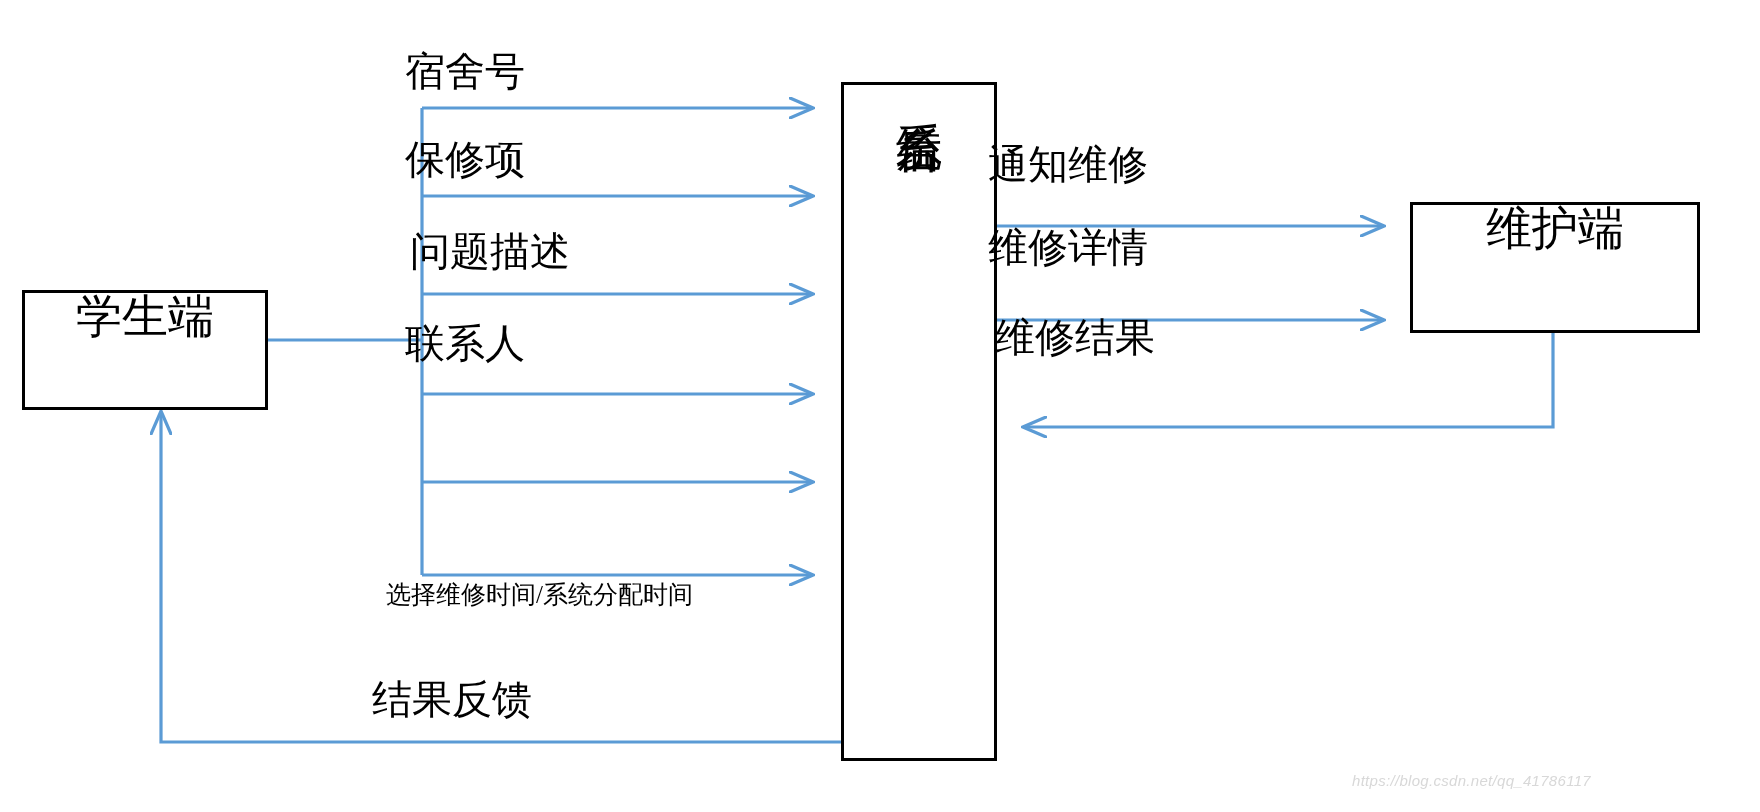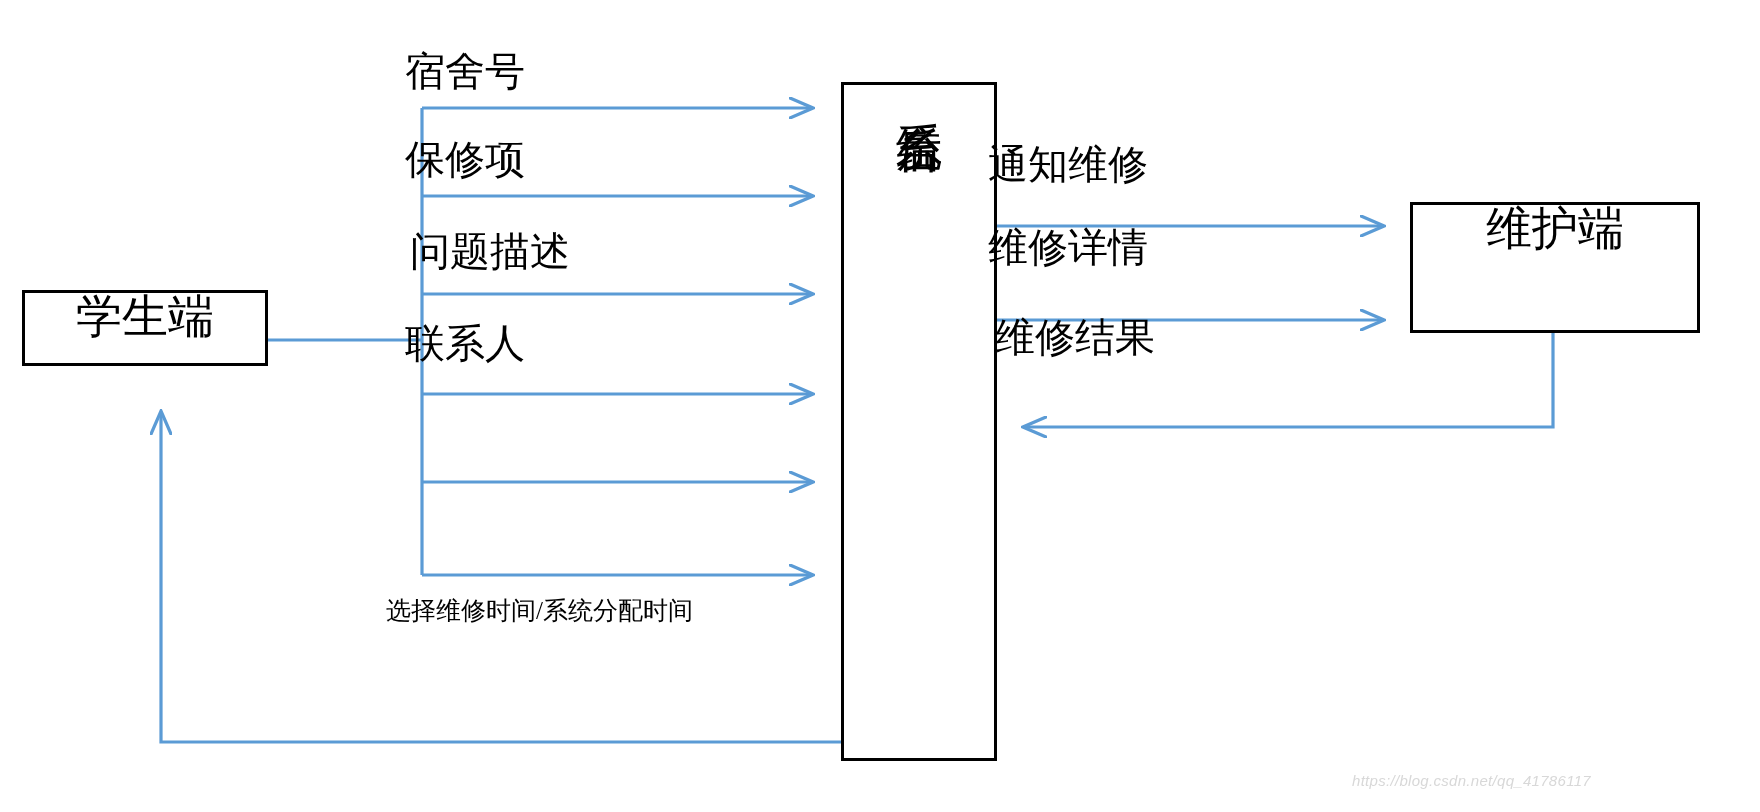--- a/index.html
+++ b/index.html
@@ -66,45 +66,46 @@
 
       <path d="M997,226 L1383,226" marker-end="url(#ah-right)"></path>
       <path d="M997,320 L1383,320" marker-end="url(#ah-right)"></path>
 
       <path d="M1553,333 L1553,427 L1024,427" marker-end="url(#ah-left)"></path>
 
       <path d="M841,742 L161,742 L161,412" marker-end="url(#ah-up)"></path>
     </g>
   </svg>
 
-  <div class="node-box" style="left:22px;top:290px;width:246px;height:76px;">
+  <div class="node-box" style="left:22px;top:290px;width:246px;height:120px;">
     <span class="node-label h-label">学生端</span>
   </div>
 
   <div class="node-box" style="left:841px;top:82px;width:156px;height:679px;">
     <span class="node-label v-label">系统后台</span>
   </div>
 
   <div class="node-box" style="left:1410px;top:202px;width:290px;height:131px;">
     <span class="node-label h-label">维护端</span>
   </div>
 
   <div class="edge-label" style="left:405px;top:52px;">宿舍号</div>
 
   <div class="edge-label" style="left:405px;top:140px;">保修项</div>
 
   <div class="edge-label" style="left:410px;top:232px;">问题描述</div>
 
   <div class="edge-label" style="left:405px;top:324px;">联系人</div>
 
 
-  <div class="edge-label small" style="left:386px;top:582px;margin-top:16px;">选择维修时间/系统分配时间</div>
+  <div class="edge-label small" style="left:386px;top:582px;">选择维修时间/系统分配时间</div>
 
   <div class="edge-label" style="left:988px;top:145px;">通知维修</div>
 
   <div class="edge-label" style="left:988px;top:228px;">维修详情</div>
 
   <div class="edge-label" style="left:995px;top:318px;">维修结果</div>
 
+  <div class="edge-label" style="left:372px;top:680px;">结果反馈</div>
 
   <div class="watermark" style="left:1352px;top:772px;font-style:italic;">https://blog.csdn.net/qq_41786117</div>
 
 </div>
 
 </body></html>

